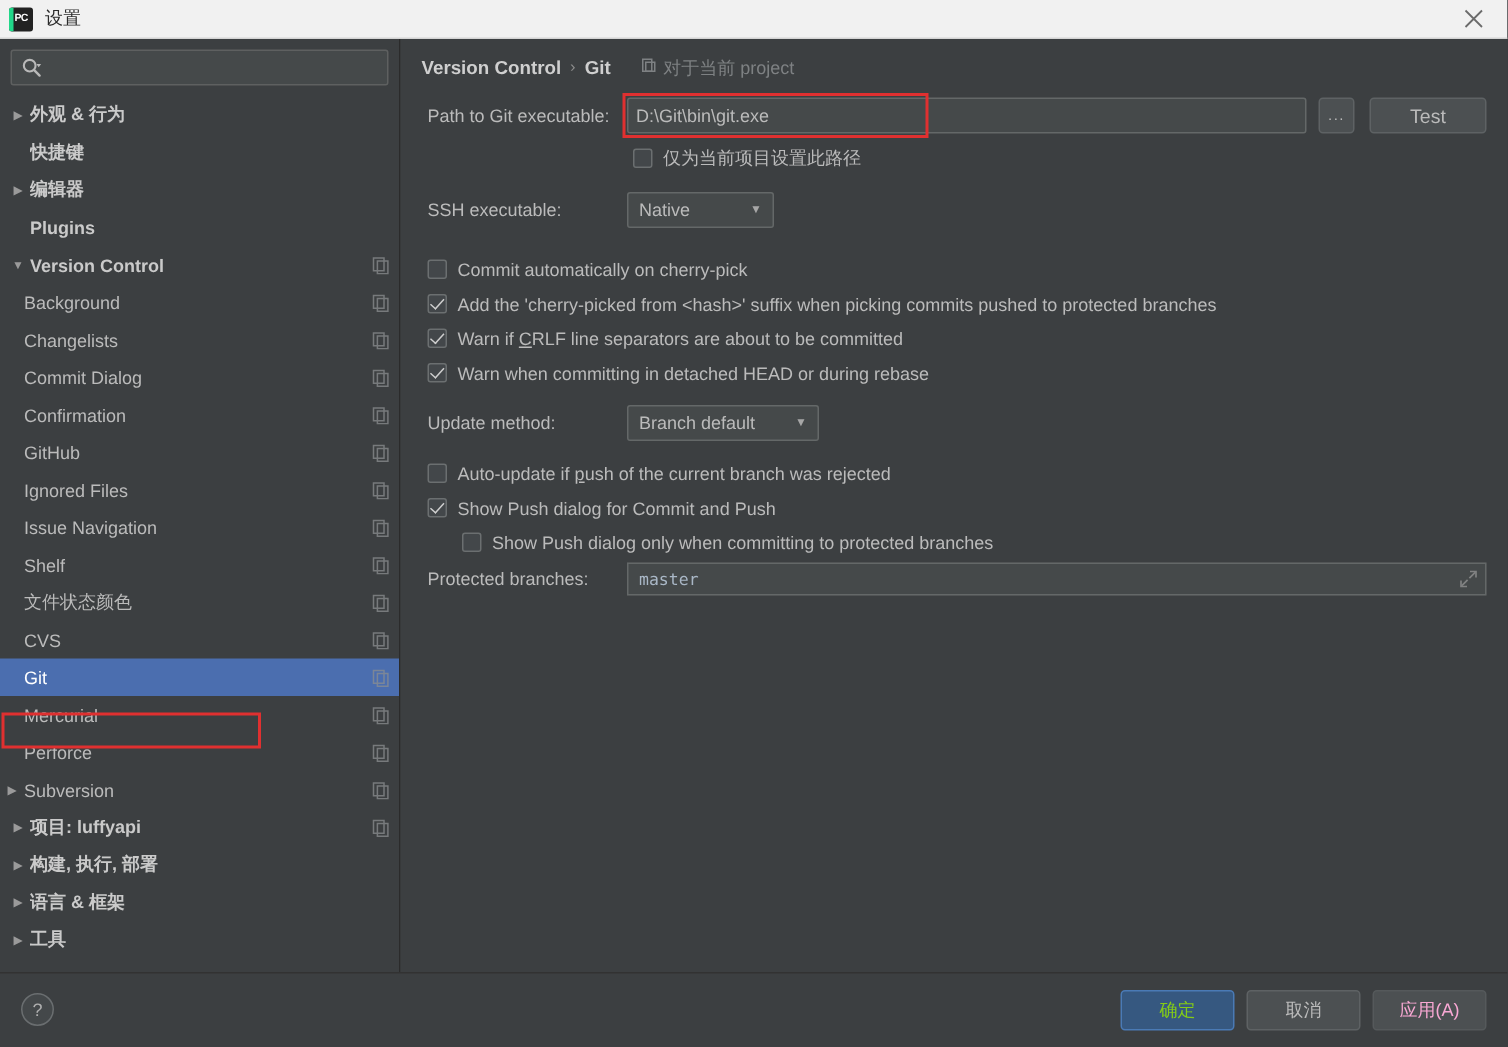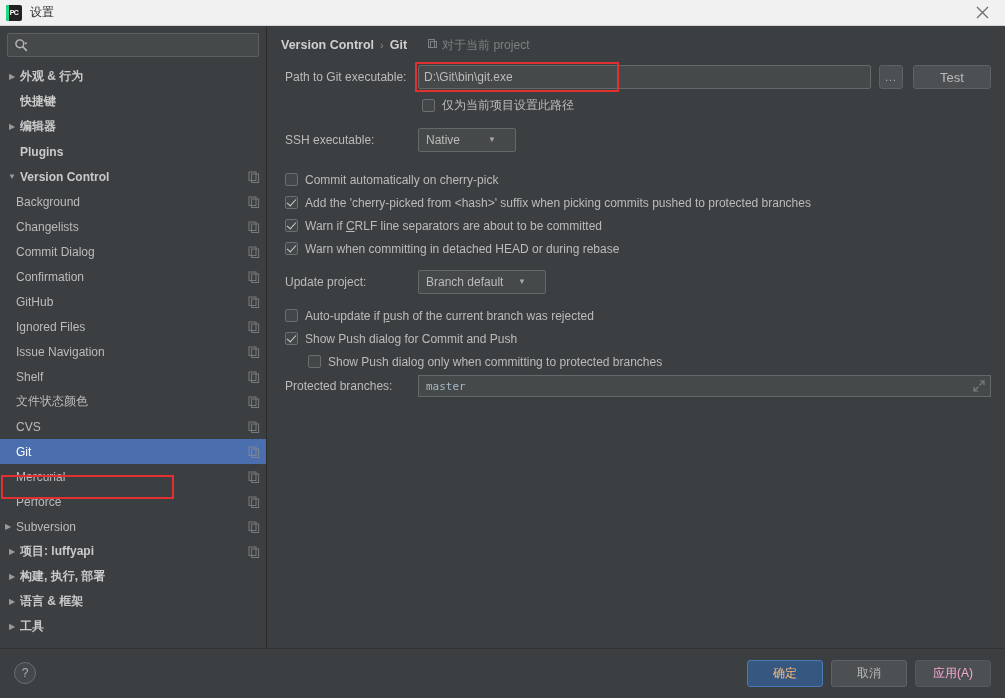--- a/index.html
+++ b/index.html
@@ -283,21 +283,21 @@
 
   
   .combo {
     height: 24px;
     min-width: 96px;
     background: #45494a;
     border: 1px solid #646868;
     border-radius: 2px;
     display: flex;
     align-items: center;
-    padding: 0 16px 0 7px;
+    padding: 0 4px 0 7px;
     cursor: default;
   }
   .combo-value {
     flex: 1;
     font-size: 12px;
     color: #bbbbbb;
     white-space: nowrap;
   }
   .combo-arrow {
     width: 14px;
@@ -366,21 +366,21 @@
     font-size: 12px;
     font-family: "Liberation Sans", sans-serif;
     cursor: default;
     border: 1px solid #5e6264;
     background: #4c5052;
     color: #bbbbbb;
   }
   .fbtn.primary {
     background: #365880;
     border: 1px solid #4a7ab5;
-    color: #fdba74;
+    color: #84cc16;
   }
   .fbtn.disabled {
     color: #f9a8d4;
     border-color: #55595b;
   }
 </style>
 </head>
 <body>
 
 <div class="titlebar">
@@ -625,21 +625,21 @@
           <span class="cb checked"></span>
           <span class="cb-label">Warn if <span class="underline-u">C</span>RLF line separators are about to be committed</span>
         </div>
         <div class="cb-row">
           <span class="cb checked"></span>
           <span class="cb-label">Warn when committing in detached HEAD or during rebase</span>
         </div>
       </div>
 
     <div class="row" style="margin-top:9px;">
-      <span class="form-label label-col">Update project:</span>
+      <span class="form-label label-col">Update method:</span>
       <div class="combo combo-update">
         <span class="combo-value">Branch default</span>
         <span class="combo-arrow">▼</span>
       </div>
     </div>
 
     <div id="cb-bottom" style="margin-top:9px;">
         <div class="cb-row">
           <span class="cb"></span>
           <span class="cb-label">Auto-update if <span class="underline-u">p</span>ush of the current branch was rejected</span>

